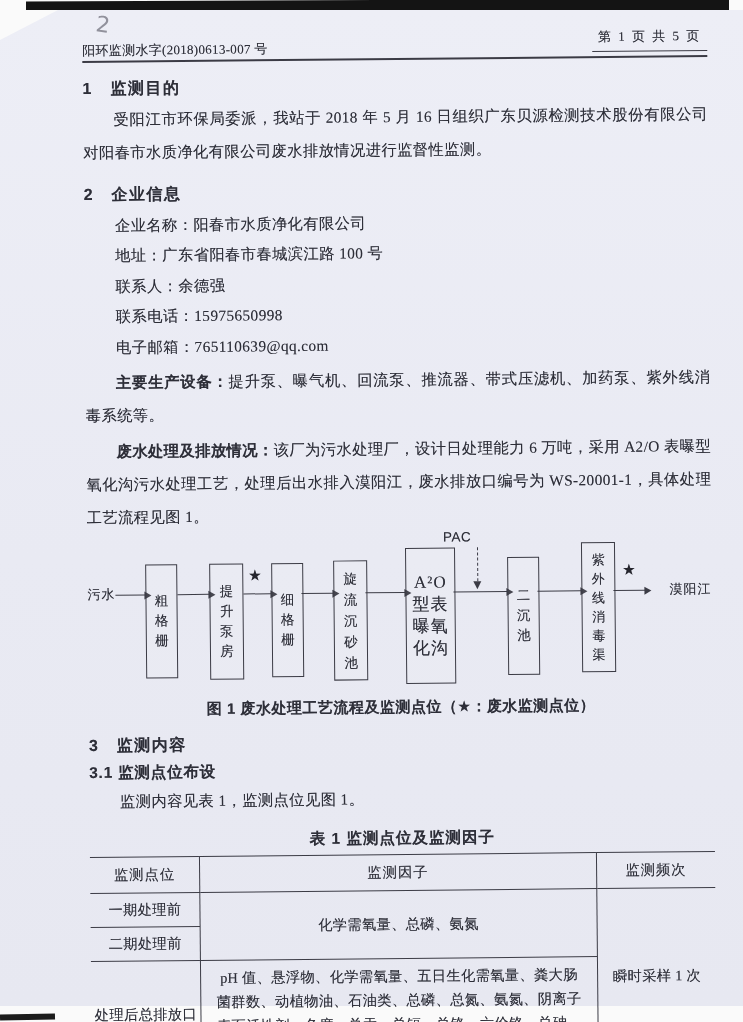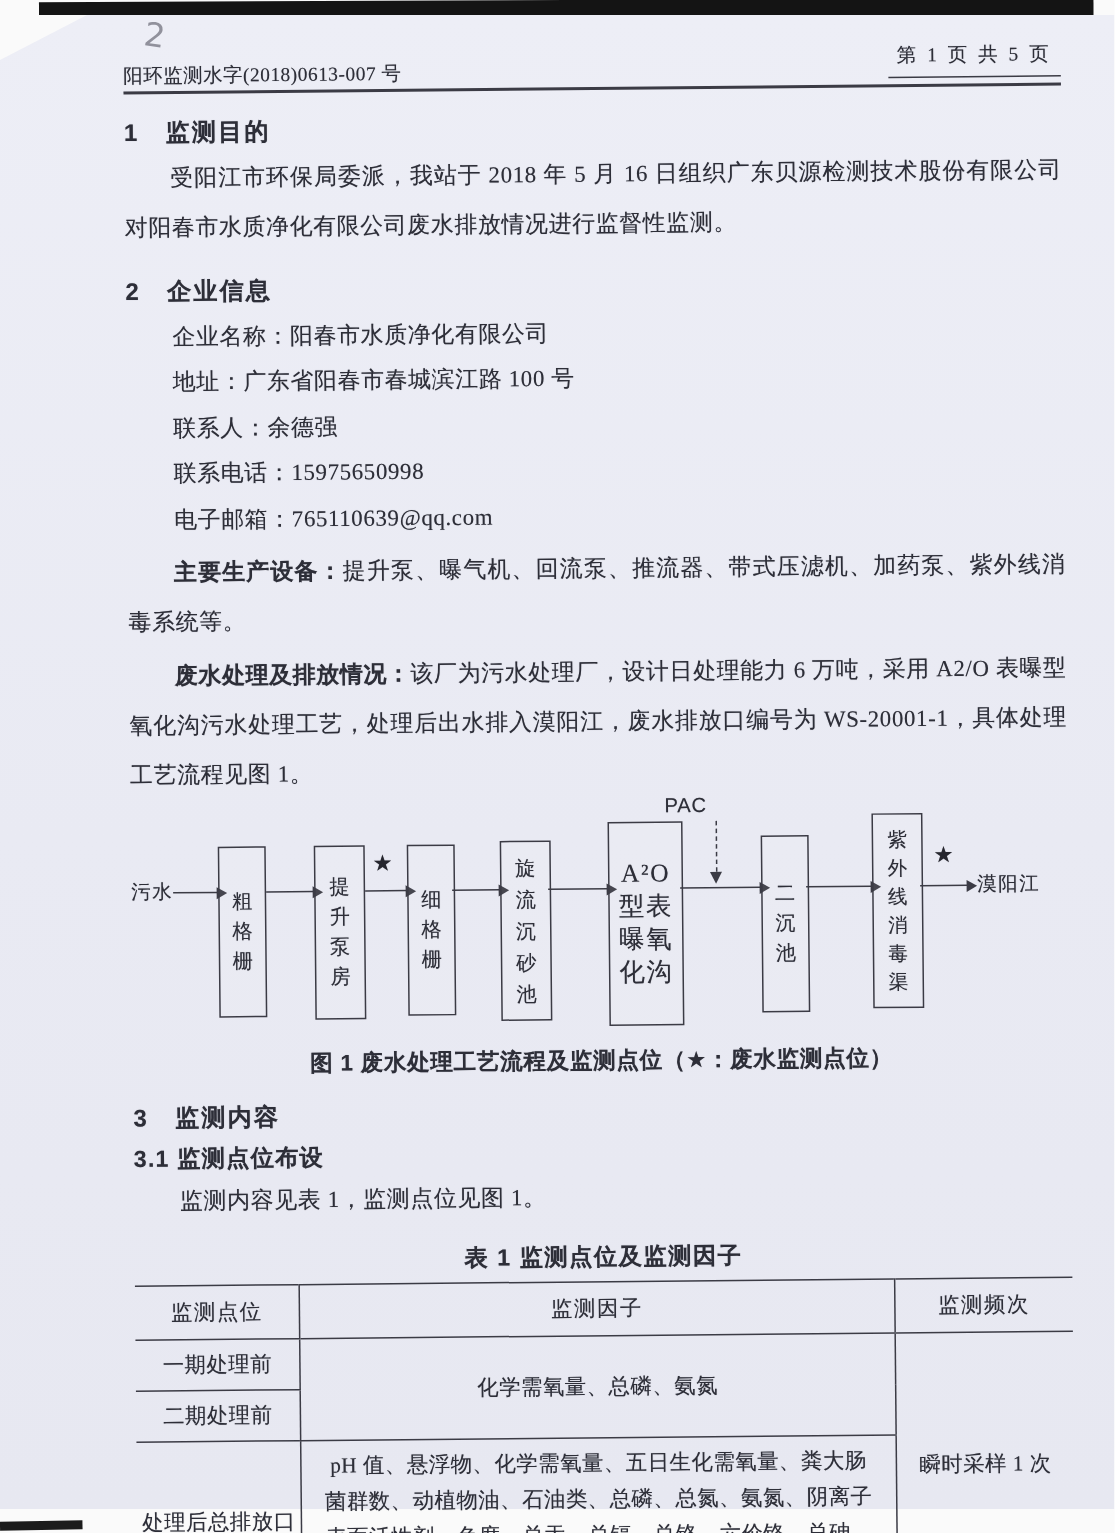--- a/index.html
+++ b/index.html
@@ -149,21 +149,21 @@
           <span>紫</span>
           <span>外</span>
           <span>线</span>
           <span>消</span>
           <span>毒</span>
           <span>渠</span>
         </div>
 
         <span class="star" style="left:535px;top:29px">★</span>
         <div class="seg" style="left:526px;width:32px"></div>
-        <span class="flabel" style="left:564px;top:50px">漠阳江</span>
+        <span class="flabel" style="left:582px;top:50px">漠阳江</span>
       </div>
 
       <div class="caption">图 1 废水处理工艺流程及监测点位（★：废水监测点位）</div>
 
       <div class="h1">3　监测内容</div>
       <div class="h2">3.1 监测点位布设</div>
       <p class="s31body">监测内容见表 1，监测点位见图 1。</p>
 
       <div class="tbl-title">表 1  监测点位及监测因子</div>
       <table class="tbl">

